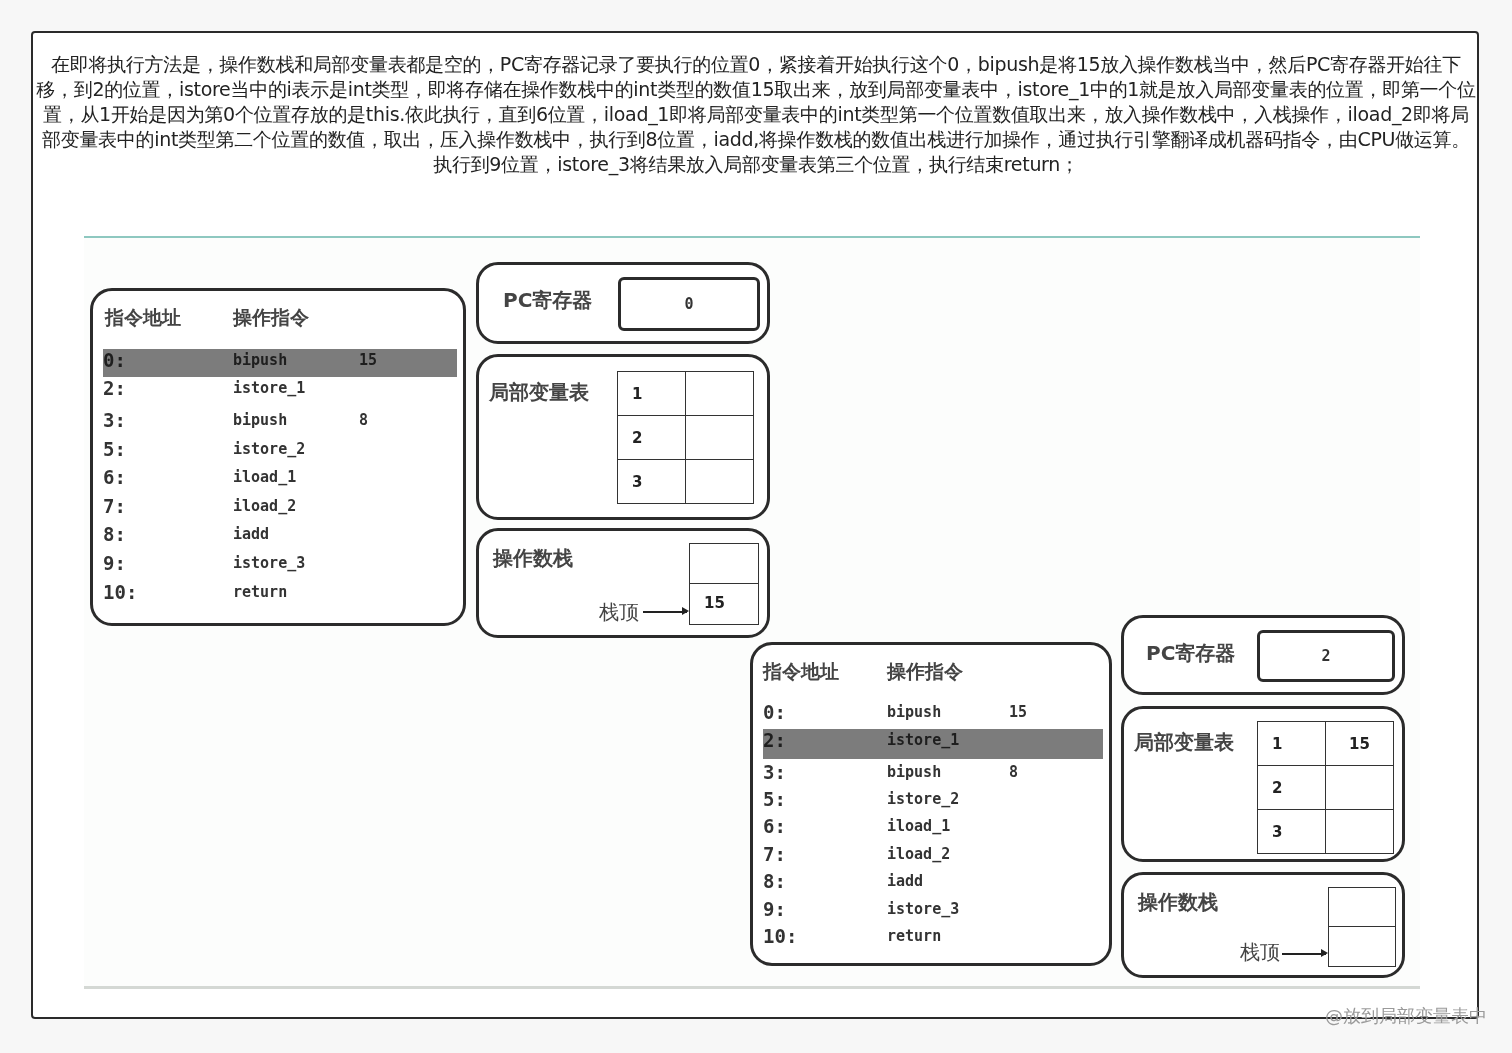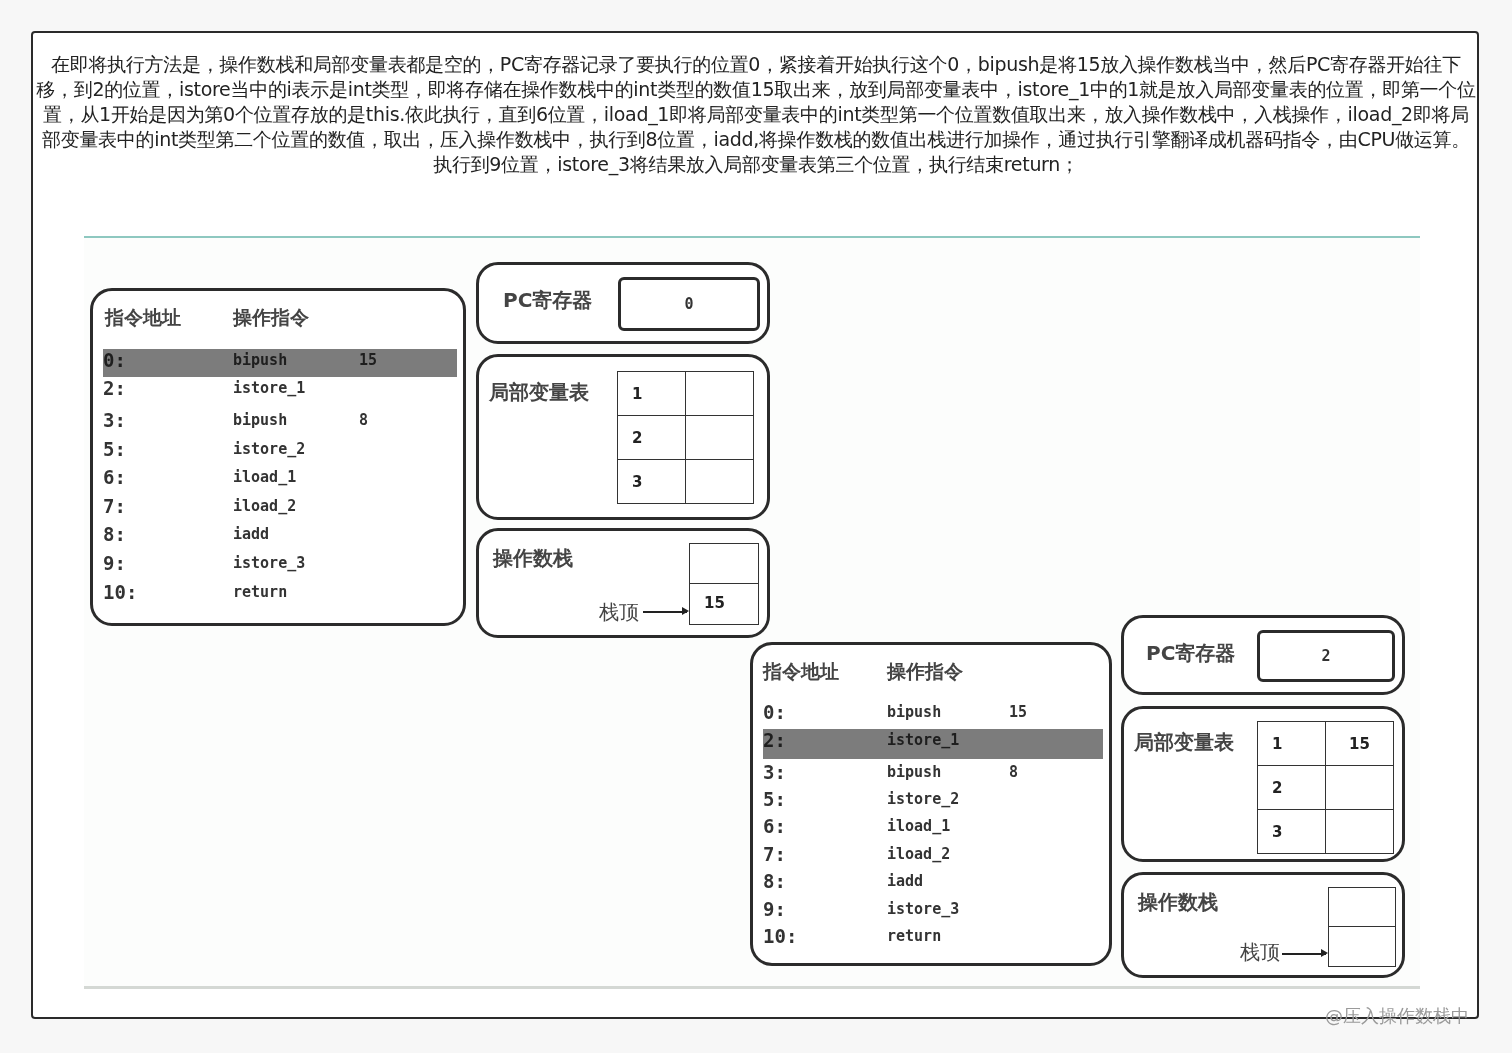--- a/index.html
+++ b/index.html
@@ -208,13 +208,13 @@
 <div class="box" style="left:1121px;top:872px;width:284px;height:106px;">
   <div class="lbl" style="left:14px;top:14px;">操作数栈</div>
   <div class="lbl" style="left:116px;top:64px;font-weight:normal;">栈顶</div>
   <div class="arrow" style="left:158px;top:78px;width:44px;"></div>
   <div class="stk" style="left:204px;top:12px;width:68px;height:80px;">
     <div class="cell"></div>
     <div class="cell"></div>
   </div>
 </div>
 
-<div class="wm">@压入操作数栈中</div>
+<div class="wm">@放到局部变量表中</div>
 
 </body></html>

